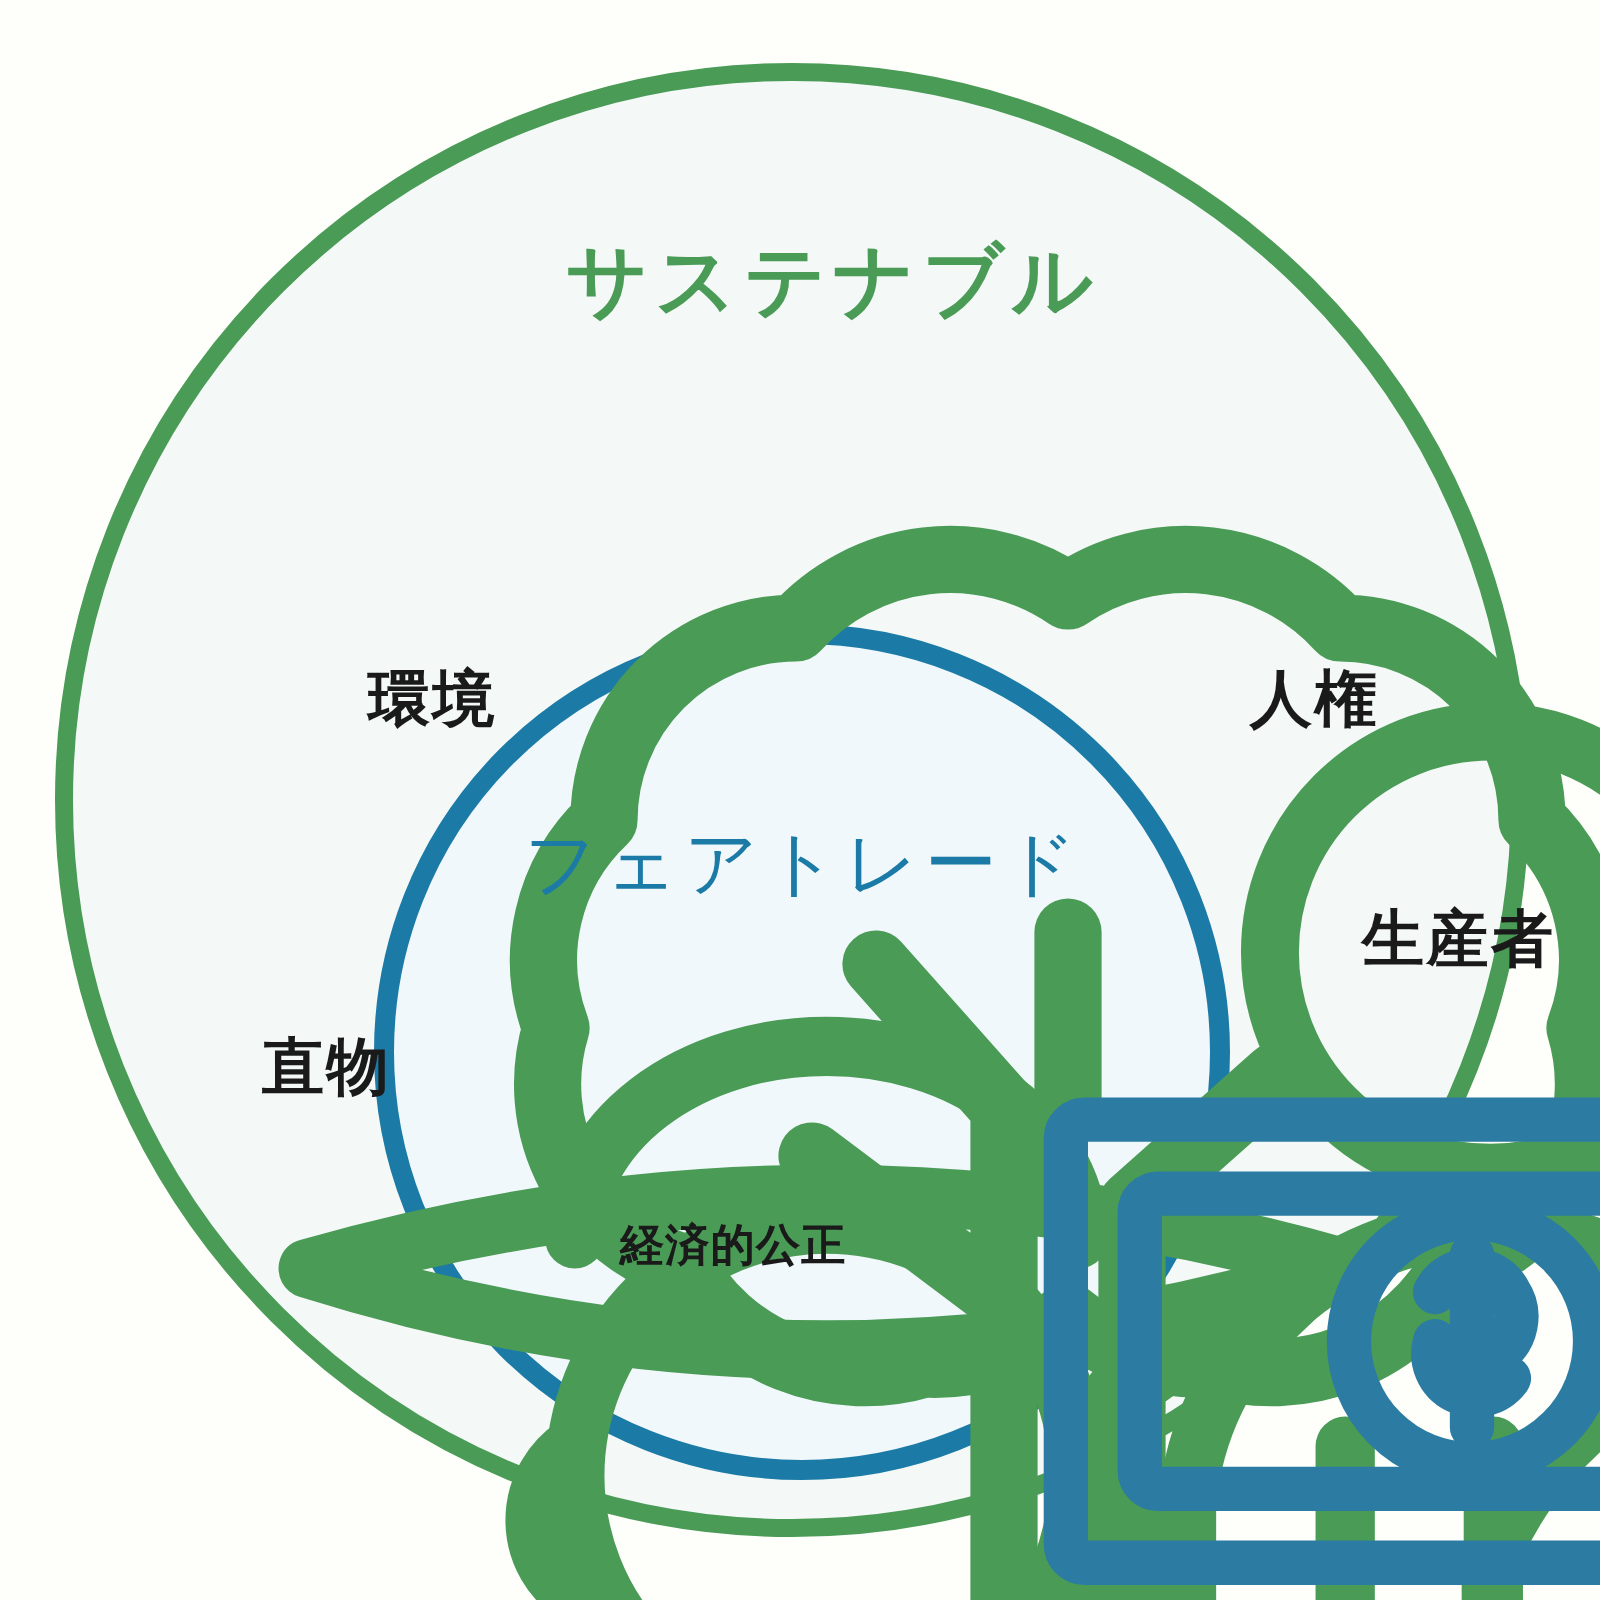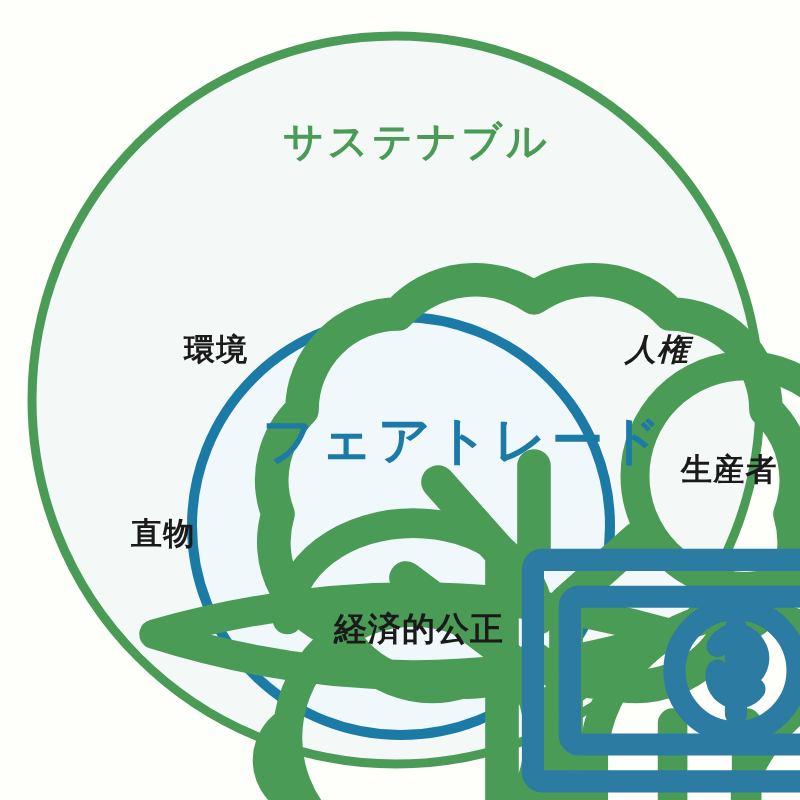--- a/index.html
+++ b/index.html
@@ -33,36 +33,35 @@
     letter-spacing: 0.02em;
   }
   .lbl-outer-title {
     color: #4a9b56;
     font-size: 40px;
     font-weight: 700;
     letter-spacing: 0.09em;
   }
   .lbl-inner-title {
     color: #2b7ba3;
-    font-size: 52px;
-    font-weight: 700;
+    font-size: 36px;
+    font-weight: 400;
     letter-spacing: 0.09em;
   }
   .lbl-node {
     color: #1a1a1a;
     font-size: 31px;
     font-weight: 700;
     letter-spacing: 0.04em;
   }
   .lbl-center-caption {
     color: #1a1a1a;
-    font-size: 33px;
+    font-size: 22px;
     font-weight: 700;
     letter-spacing: 0.03em;
-    margin-left: 24px;
   }
   .icon-wrap {
     position: absolute;
   }
   .icon-wrap svg { display: block; }
 </style>
 </head>
 <body style="background: rgb(254, 254, 251);">
 
 <div id="stage">
@@ -91,21 +90,21 @@
       <circle cx="26" cy="30" r="16"></circle>
       <path d="M4 88 L4 70 a22 22 0 0 1 22 -20 a22 22 0 0 1 16 7"></path>
       <circle cx="90" cy="30" r="16"></circle>
       <path d="M112 88 L112 70 a22 22 0 0 0 -22 -20 a22 22 0 0 0 -16 7"></path>
       <circle cx="58" cy="40" r="19"></circle>
       <path d="M42 28 a19 19 0 0 1 32 4"></path>
       <path d="M26 96 L26 74 a26 26 0 0 1 26 -16 l6 10 l6 -10 a26 26 0 0 1 26 16 L90 96"></path>
       <path d="M52 58 L58 68 L64 58"></path>
     </svg>
   </div>
-  <div class="label lbl-node" id="label-human-rights" style="left:625px; top:334px;font-style:italic;">人権</div>
+  <div class="label lbl-node" id="label-human-rights" style="left:625px; top:334px;">人権</div>
 
   <div class="icon-wrap" id="icon-farmer" style="left:80px; top:412px; width:108px; height:104px;">
     <svg viewBox="0 0 108 104" width="108" height="104" fill="none" stroke="#4a9b56" stroke-width="4" stroke-linecap="round" stroke-linejoin="round">
       <path d="M28 26 a17 13 0 0 1 34 0"></path>
       <path d="M10 28 q35 -10 70 0 q-35 11 -70 0 Z"></path>
       <circle cx="45" cy="42" r="17"></circle>
       <path d="M28 40 a6 6 0 0 0 0 10 M62 40 a6 6 0 0 1 0 10"></path>
       <path d="M45 59 L45 70"></path>
       <path d="M34 62 L45 74 L56 62"></path>
       <path d="M8 100 L8 82 a24 20 0 0 1 26 -20 M82 100 L82 82 a24 20 0 0 0 -26 -20"></path>

